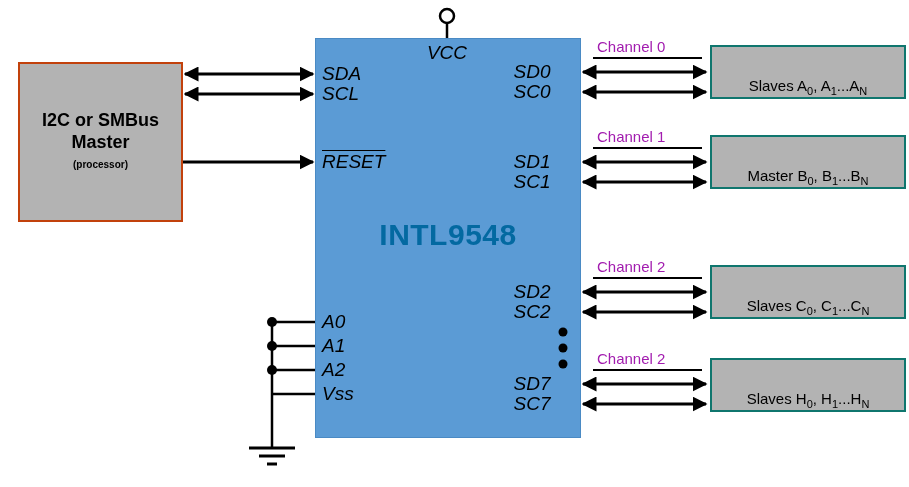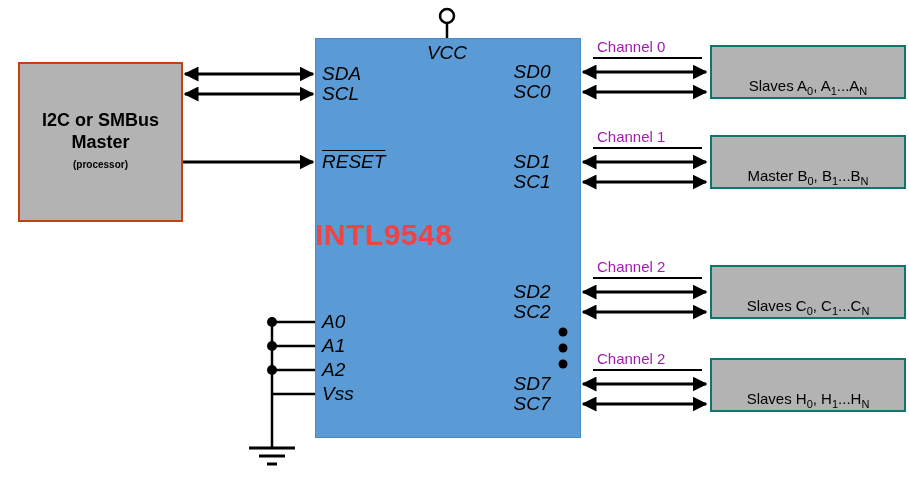--- a/index.html
+++ b/index.html
@@ -16,22 +16,22 @@
     display:flex;flex-direction:column;align-items:center;justify-content:center;
     z-index:1;text-align:center;margin-top:22px;
   }
   .master-line{font-weight:bold;font-size:18px;color:#000;line-height:22px;}
   .master-sub{font-weight:bold;font-size:10px;color:#000;line-height:20px;margin-top:2px;}
   .mux-box{
     left:315px;top:38px;width:266px;height:400px;
     background:var(--mux-fill,#5b9bd5);border:1px solid #4a8ac4;z-index:1;
   }
   .mux-title{
-    position:absolute;left:315px;top:218px;width:266px;text-align:left;
-    color:#ef4444;font-weight:bold;font-size:30px;z-index:2;letter-spacing:.5px;
+    position:absolute;left:315px;top:218px;width:266px;text-align:center;
+    color:#0369a1;font-weight:bold;font-size:30px;z-index:2;letter-spacing:.5px;
   }
   .pin{
     position:absolute;color:#000000;font-size:19px;line-height:22px;z-index:2;white-space:nowrap;font-style:italic;
   }
   .pin.left{left:322px;}
   .pin.right{left:490px;width:84px;text-align:center;}
   .pin.center{left:417px;width:60px;text-align:center;}
   .overline{text-decoration:overline;}
   .channel-label{
     position:absolute;left:597px;width:106px;font-size:15px;color:#a21caf;

